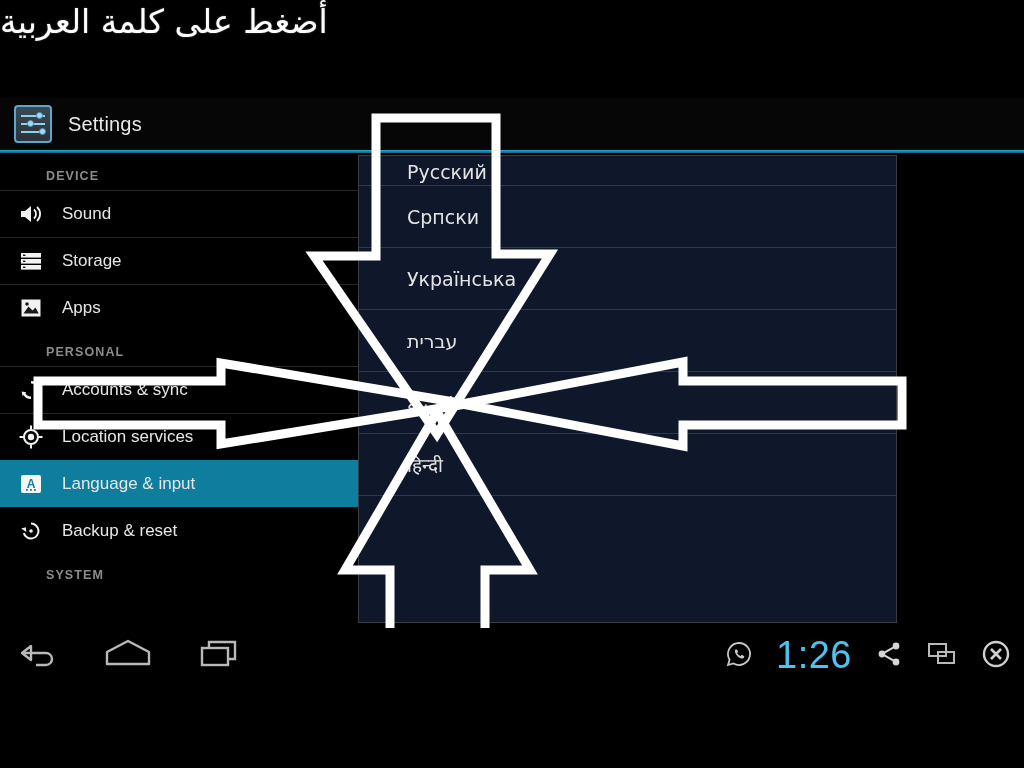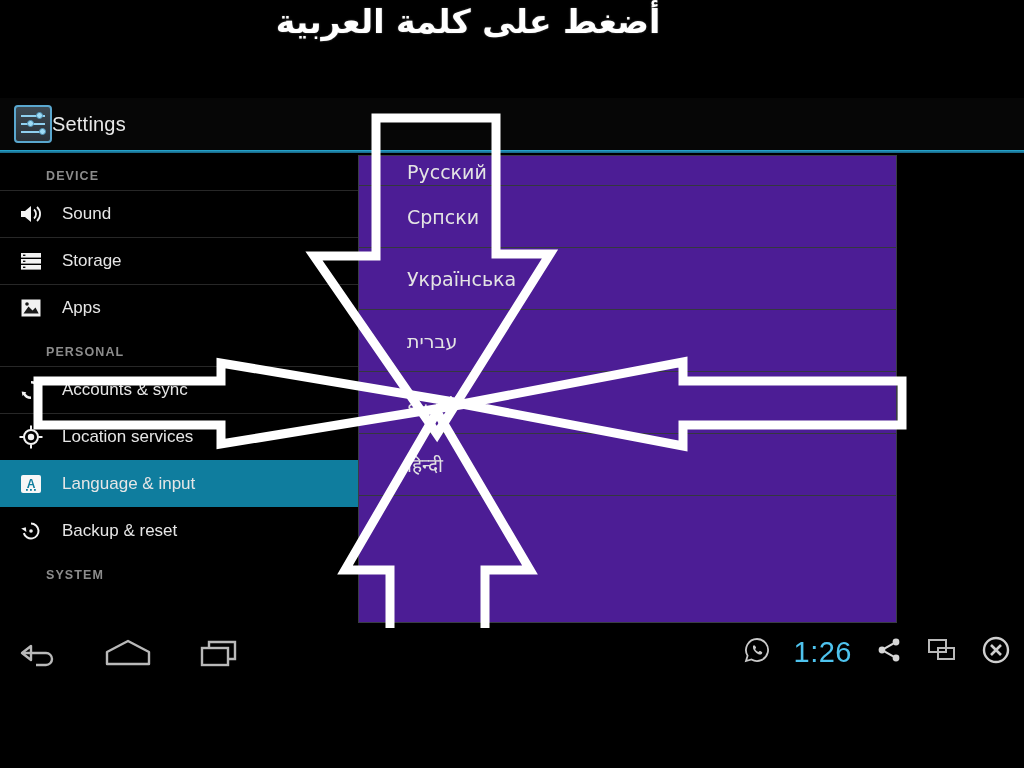--- a/index.html
+++ b/index.html
@@ -6,23 +6,23 @@
   html, body {
     width: 1024px; height: 768px;
     background: #000; overflow: hidden;
     font-family: "Liberation Sans", "DejaVu Sans", sans-serif;
   }
   #screen { position: relative; width: 1024px; height: 768px; background: #000; }
 
   
   #headline {
     position: absolute; left: 0; top: 2px; width: 1024px;
-    text-align: center; color: #fff;
+    text-align: left; color: #fff;
     font-family: "DejaVu Sans", sans-serif;
-    font-size: 33px; font-weight: 700;
+    font-size: 33px; font-weight: 400;
     direction: rtl; padding-right: 88px;
     text-shadow: 0 0 2px rgba(255,255,255,.35);
   }
 
   
   #actionbar {
     position: absolute; left: 0; top: 98px; width: 1024px; height: 52px;
     background: #060606;
     display: flex; align-items: center;
   }
@@ -39,21 +39,21 @@
   #settings-icon i.s2 { top: 16px; width: 24px; }
   #settings-icon i.s3 { top: 24px; width: 24px; }
   #settings-icon b {
     position: absolute; width: 7px; height: 7px; border-radius: 50%;
     background: #9fdcf5; border: 1px solid #4e91b5; display: block;
   }
   #settings-icon b.k1 { top: 5px;  left: 20px; }
   #settings-icon b.k2 { top: 13px; left: 11px; }
   #settings-icon b.k3 { top: 21px; left: 23px; }
   #settings-title {
-    color: #e8e8e8; font-size: 20px; letter-spacing: .2px; text-align: center;
+    margin-left: 16px; color: #e8e8e8; font-size: 20px; letter-spacing: .2px; text-align: center;
   }
   #ab-divider {
     position: absolute; left: 0; top: 150px; width: 1024px; height: 3px;
     background: #1d7fa3;
     border-top: 1px solid #24a0c8; border-bottom: 1px solid #1a6e8e;
   }
 
   
   #sidebar {
     position: absolute; left: 0; top: 155px; width: 358px; height: 470px;
@@ -70,21 +70,21 @@
   }
   .srow.notop { border-top: none; }
   .srow.selected { background: #0f7d9e; border-top-color: #0f7d9e; }
   .srow .ico { width: 26px; height: 26px; margin-right: 18px; flex: none; position: relative; }
   .srow .lbl { white-space: nowrap; }
   .clip-bottom { height: 30px; overflow: hidden; }
 
   
   #dialog {
     position: absolute; left: 358px; top: 155px; width: 539px; height: 468px;
-    background: #4c1d95; border: 1px solid #3a3d44; overflow: hidden; text-align: center;
+    background: #0f172a; border: 1px solid #3a3d44; overflow: hidden; text-align: center;
   }
   .lrow {
     height: 62px; display: flex; align-items: center;
     padding-left: 48px; border-bottom: 1px solid #35383f;
     color: #e4e4e4; font-size: 19px;
     font-family: "DejaVu Sans", sans-serif;
   }
   .lrow.clipped { height: 30px; align-items: flex-end; padding-bottom: 2px; }
 
   
@@ -93,21 +93,21 @@
   
   #sysbar {
     position: absolute; left: 0; bottom: 0; width: 1024px; height: 140px;
     background: #000;
   }
   #navleft { position: absolute; left: 14px; top: 8px; display: flex; align-items: center; gap: 44px; }
   #statusright {
     position: absolute; right: 12px; top: 6px;
     display: flex; align-items: center; gap: 22px;
   }
-  #clock { color: #4ec3ee; font-size: 29px; letter-spacing: .5px; }
+  #clock { color: #4ec3ee; font-size: 38px; letter-spacing: .5px; }
 </style>
 </head>
 <body>
 
 <div id="screen">
 
   <div id="headline">أضغط على كلمة العربية</div>
 
   <div id="actionbar">
     <div id="settings-icon">

